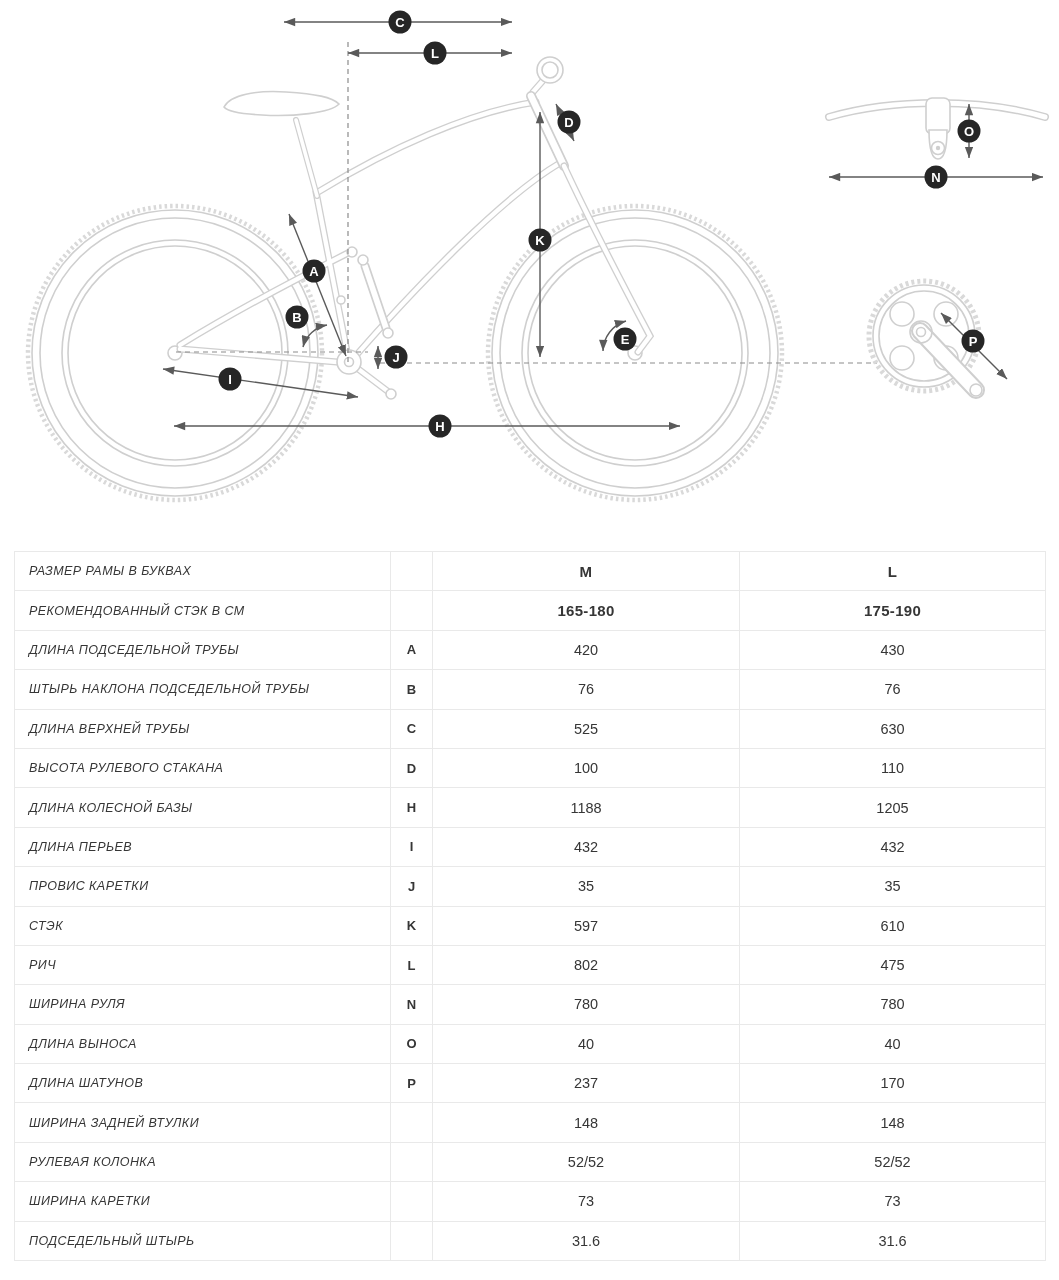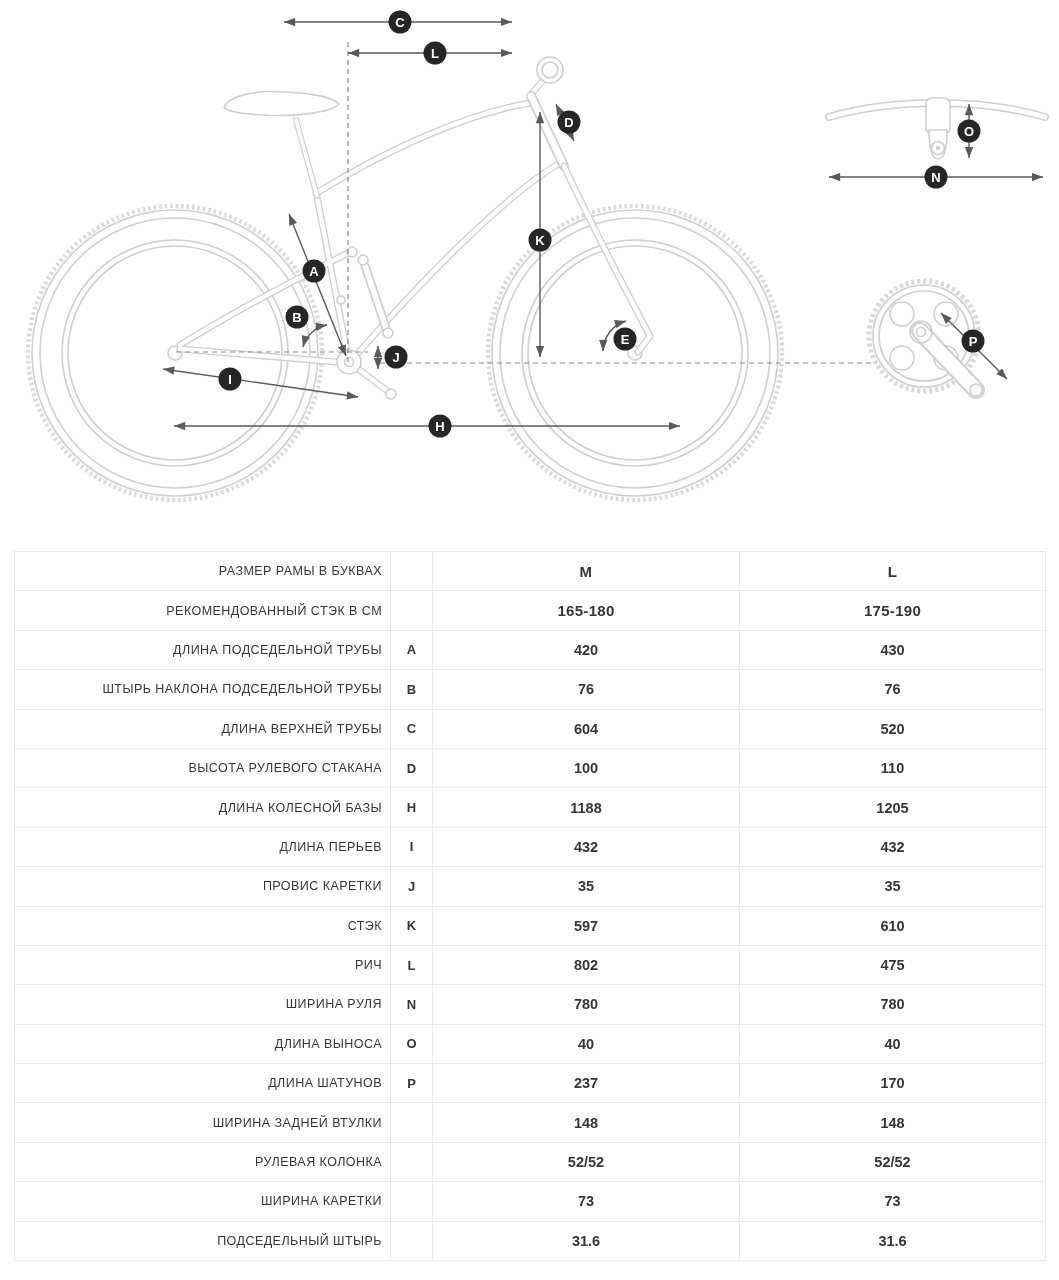--- a/index.html
+++ b/index.html
@@ -26,23 +26,23 @@
 
   
   table.geo{
     border-collapse:collapse;table-layout:fixed;
     margin:5px 14px 0 14px;width:1031px;background:#fff;
   }
   table.geo td{
     border:1px solid #e9e9e9;height:36.4px;vertical-align:middle;
     background:#ffffff;color:#363636;overflow:hidden;white-space:nowrap;
   }
-  td.p{font-size:12.5px;letter-spacing:.45px;text-align:right;padding:0 8px 0 14px;}
+  td.p{font-size:12.5px;letter-spacing:.45px;text-align:left;padding:0 8px 0 14px;font-style:italic;}
   td.lt{font-size:13px;font-weight:bold;text-align:center;}
-  td.v{font-size:14.5px;text-align:center;font-weight:bold;}
+  td.v{font-size:14.5px;text-align:center;}
   tr.hd td.v{font-weight:bold;font-size:15px;letter-spacing:.3px;}
 </style>
 </head>
 <body>
 
 <div class="diagram-wrap">
 <svg width="1059" height="546" viewBox="0 0 1059 546" xmlns="http://www.w3.org/2000/svg">
   <defs>
     <marker id="ah-e" markerWidth="9" markerHeight="7" refX="8" refY="3" orient="auto">
       <path d="M0,0 L8,3 L0,6 Z" fill="#5a5a5a"></path>
@@ -242,22 +242,22 @@
     </tr>
     <tr>
       <td class="p">ШТЫРЬ НАКЛОНА ПОДСЕДЕЛЬНОЙ ТРУБЫ</td>
       <td class="lt">B</td>
       <td class="v">76</td>
       <td class="v">76</td>
     </tr>
     <tr>
       <td class="p">ДЛИНА ВЕРХНЕЙ ТРУБЫ</td>
       <td class="lt">C</td>
-      <td class="v">604</td>
-      <td class="v">520</td>
+      <td class="v">525</td>
+      <td class="v">630</td>
     </tr>
     <tr>
       <td class="p">ВЫСОТА РУЛЕВОГО СТАКАНА</td>
       <td class="lt">D</td>
       <td class="v">100</td>
       <td class="v">110</td>
     </tr>
     <tr>
       <td class="p">ДЛИНА КОЛЕСНОЙ БАЗЫ</td>
       <td class="lt">H</td>

